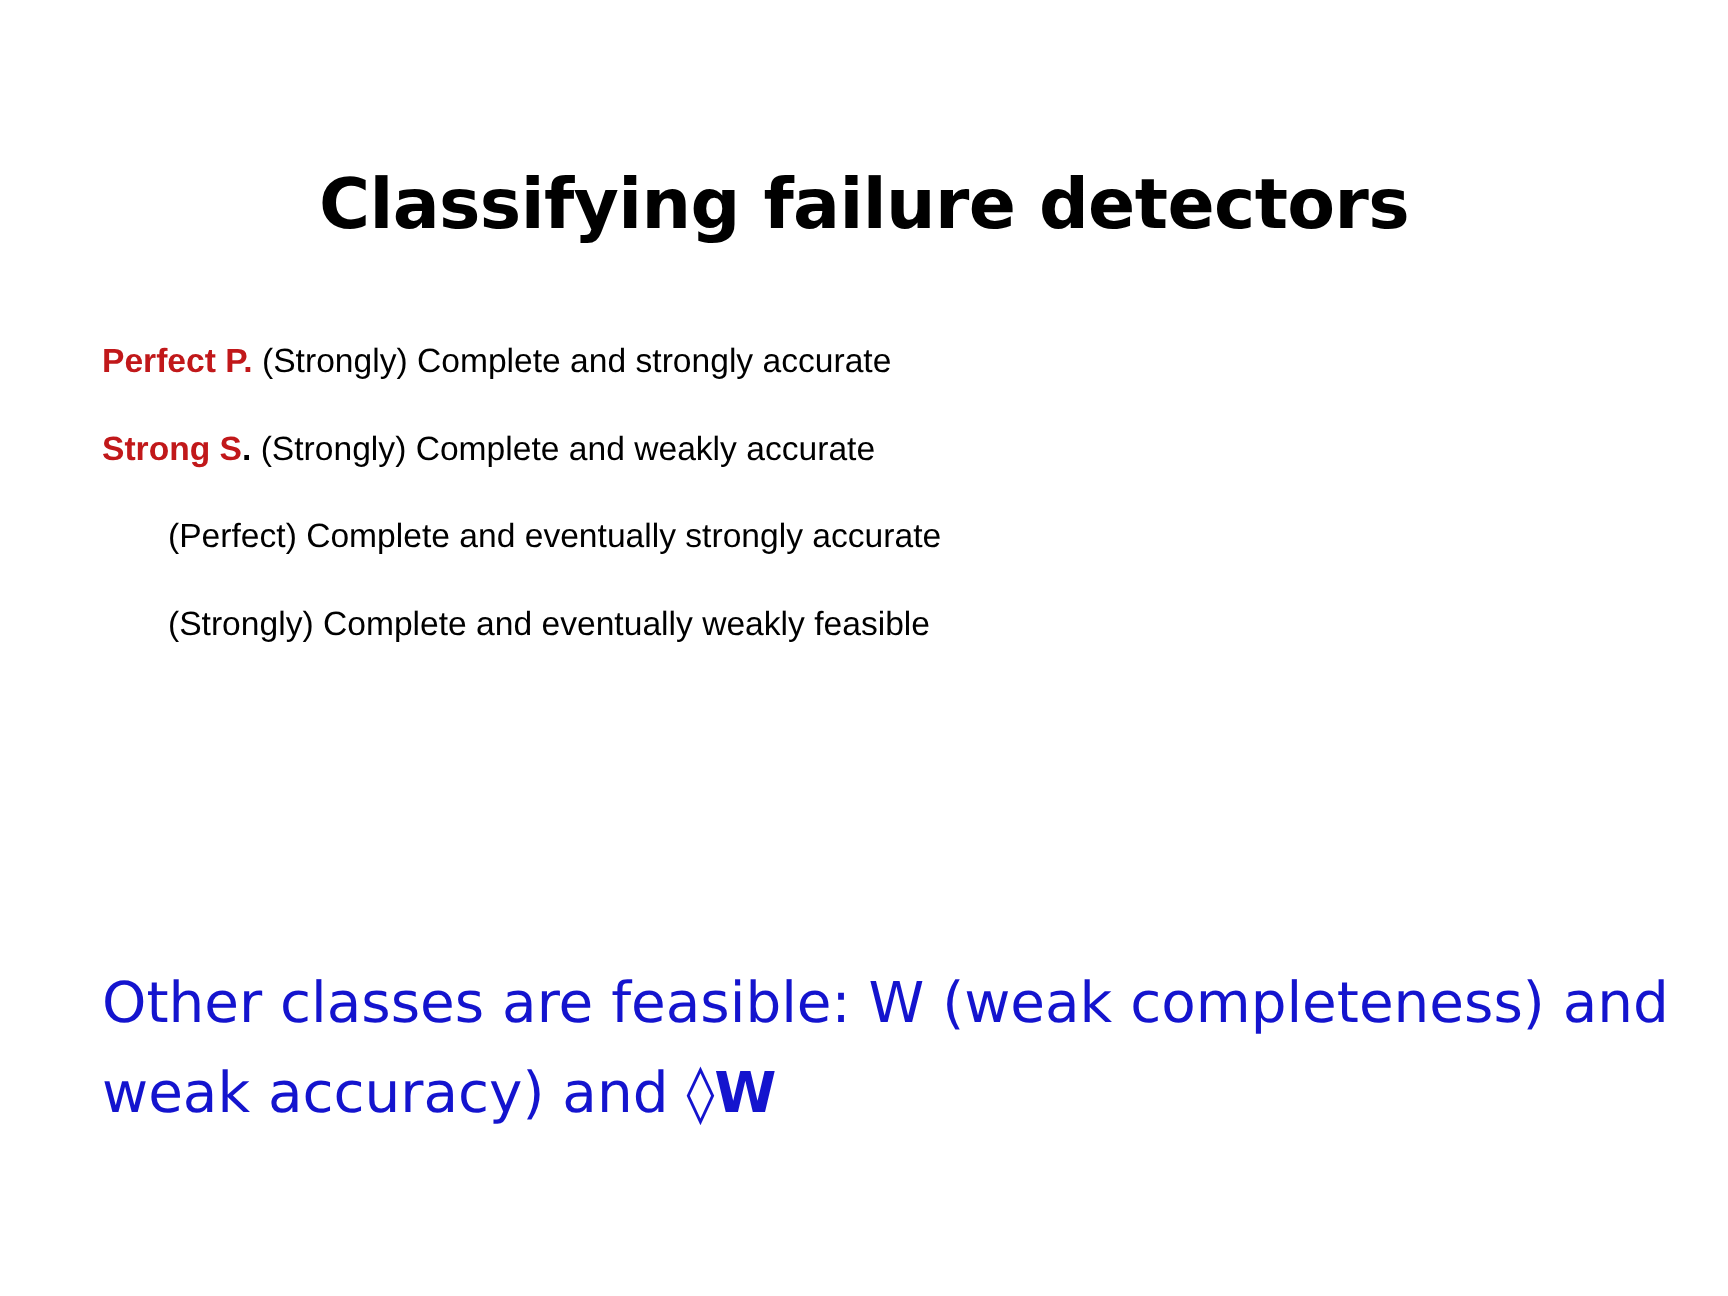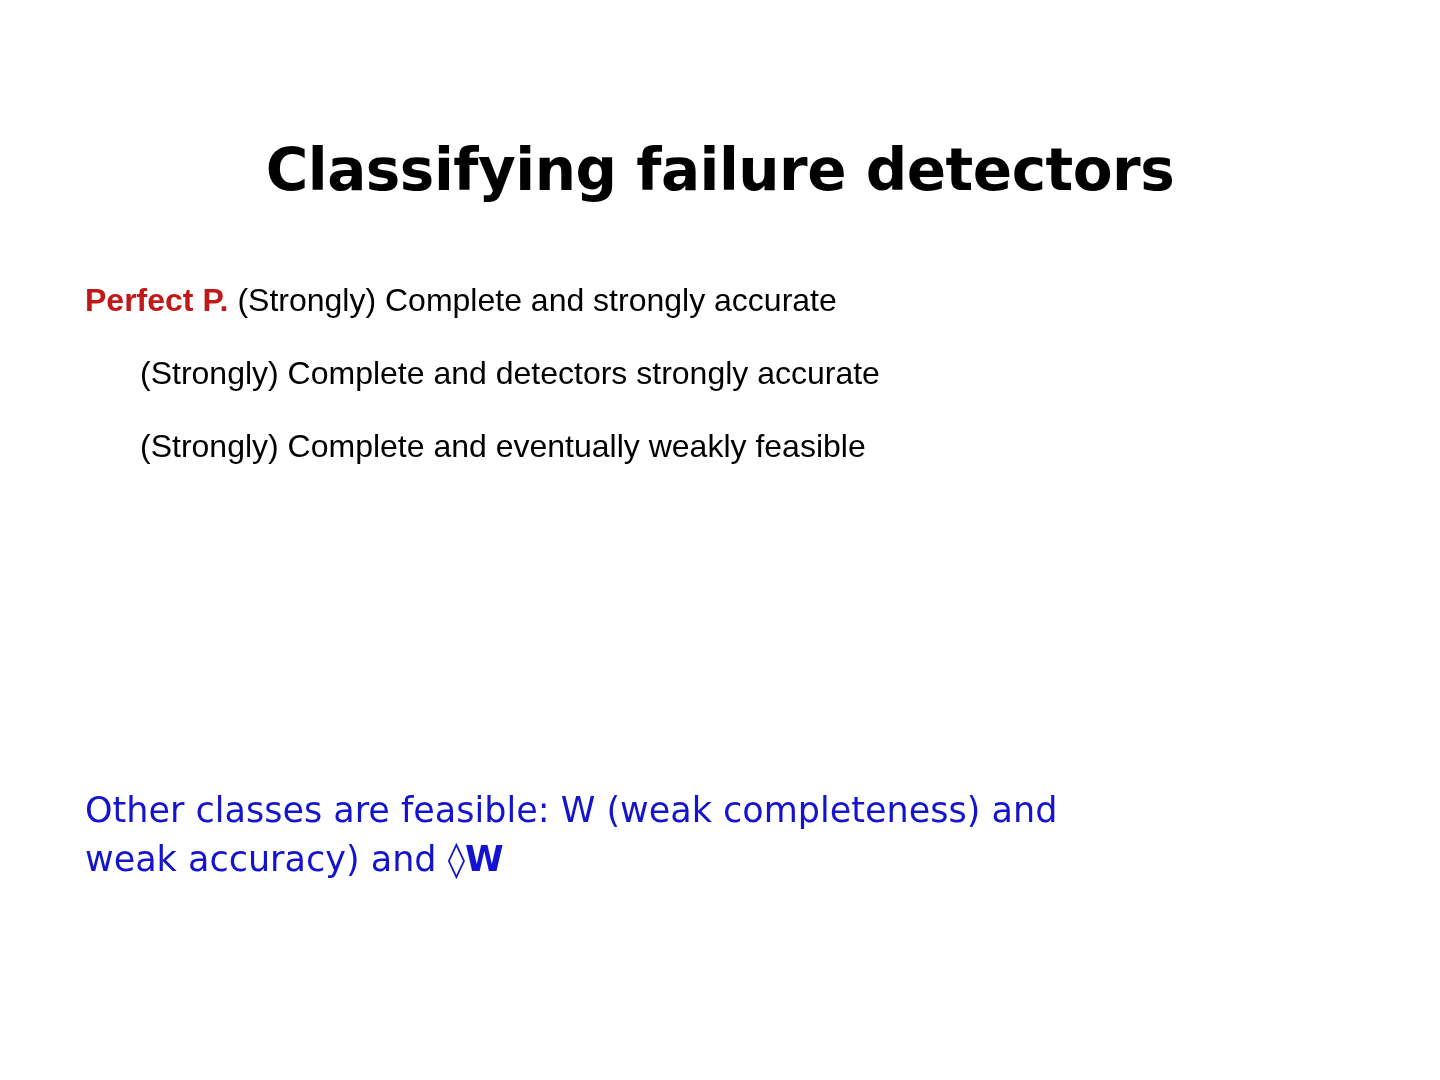--- a/index.html
+++ b/index.html
@@ -42,21 +42,21 @@
   
   .body-block {
     position: absolute;
     left: 85px;
     top: 264px;
     width: 1280px;
   }
 
   .body-line {
     font-family: "Liberation Sans", sans-serif;
-    font-size: 32px;
+    font-size: 28px;
     line-height: 73px;
     color: #000000;
     white-space: nowrap;
   }
 
   .body-line.indented {
     padding-left: 55px;
   }
 
   .term {
@@ -77,43 +77,45 @@
   
   .note-block {
     position: absolute;
     left: 85px;
     top: 786px;
     width: 1160px;
   }
 
   .note-line {
     font-family: "DejaVu Sans", sans-serif;
-    font-size: 35px;
+    font-size: 47px;
     line-height: 49px;
     color: #1414CE;
     white-space: nowrap;
+    margin-top: 26px;
   }
 
   .note-strong {
     font-weight: bold;
   }
 </style>
 </head>
 <body>
 
 <div class="slide">
 
   <h1 class="slide-title">Classifying failure detectors</h1>
 
   <div class="body-block">
 
     <div class="body-line"><span class="term">Perfect P.</span><span class="dot-black"></span><span> (Strongly) Complete and strongly accurate</span></div>
 
+    <div class="body-line"><span class="term">Strong S</span><span class="dot-black">.</span><span> (Strongly) Complete and weakly accurate</span></div>
 
-    <div class="body-line indented"><span>(Strongly) Complete and detectors strongly accurate</span></div>
+    <div class="body-line indented"><span>(Perfect) Complete and eventually strongly accurate</span></div>
 
     <div class="body-line indented"><span>(Strongly) Complete and eventually weakly feasible</span></div>
 
   </div>
 
   <div class="note-block">
     <div class="note-line">Other classes are feasible: W (weak completeness) and</div>
     <div class="note-line"><span>weak accuracy) and </span><span class="note-strong lozenge">◊W</span></div>
   </div>
 

